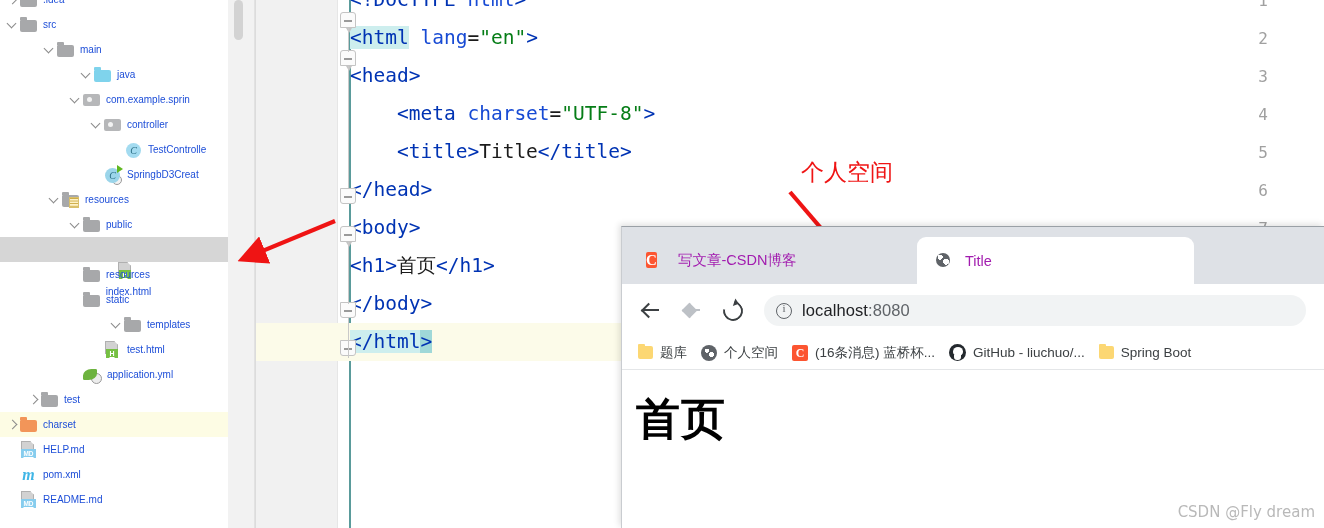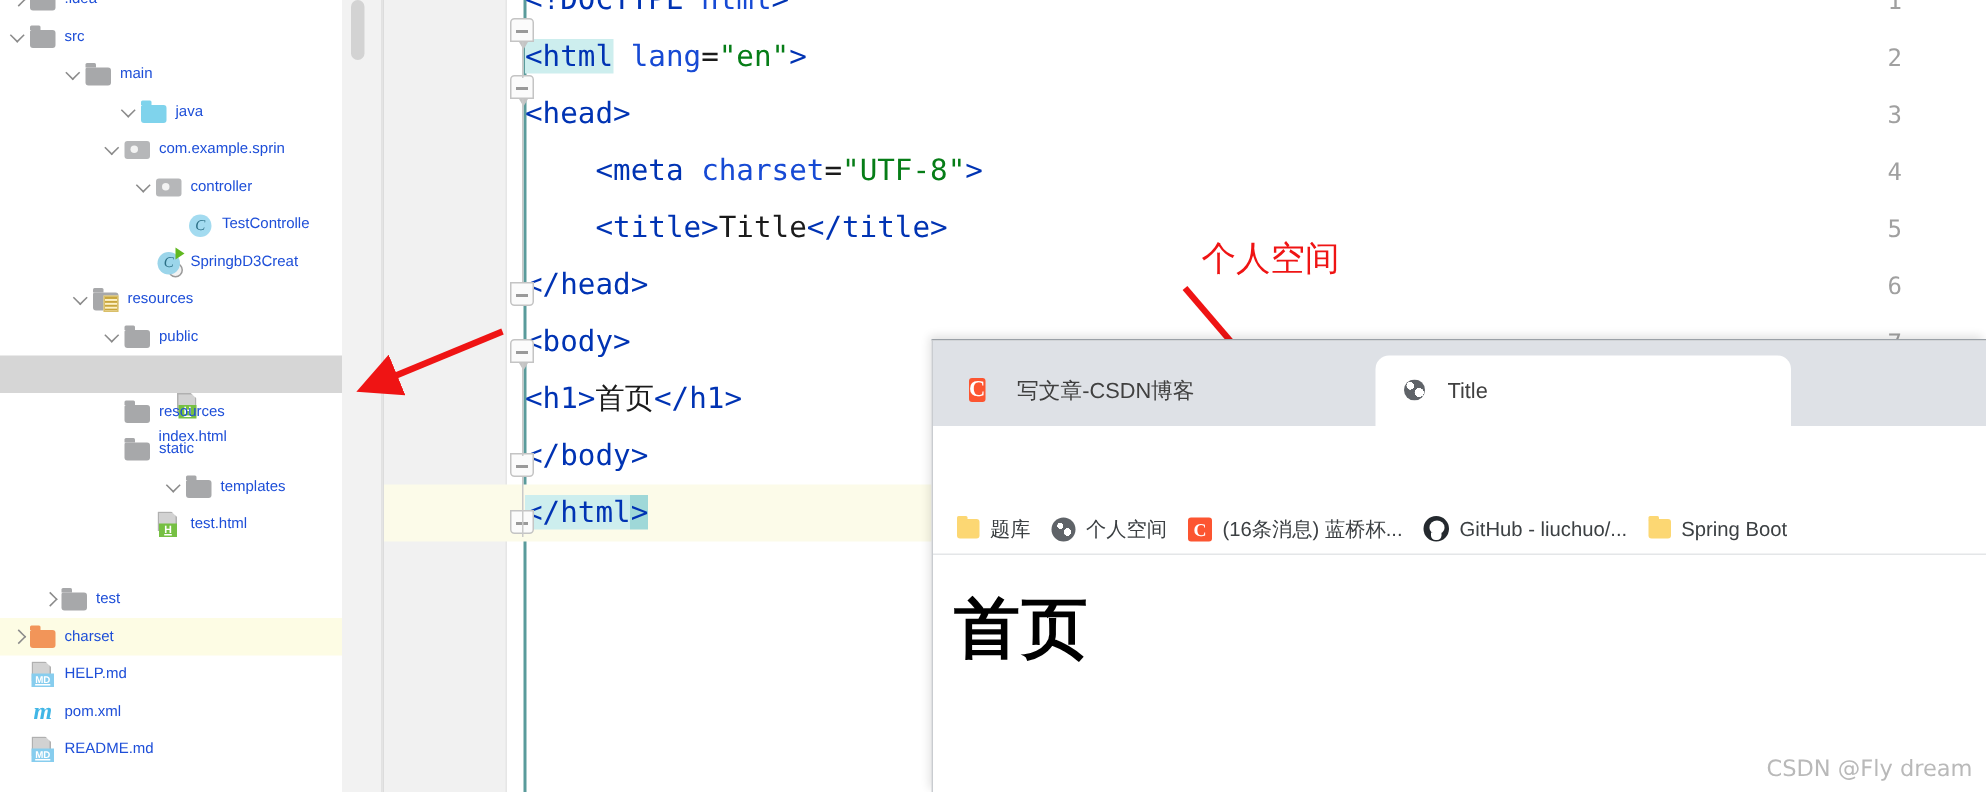--- a/index.html
+++ b/index.html
@@ -219,21 +219,21 @@
     position:absolute; left:0; top:0; right:0; height:57px;
     background:#dee1e6;
   }
   .tab {
     position:absolute; top:10px; height:47px;
     display:flex; align-items:center;
   }
   .tab.active { background:#ffffff; border-radius:9px 9px 0 0; }
   .tab .favicon { flex:0 0 auto; width:21px; height:21px; margin-left:16px; position:relative; }
   .tab .tabtitle {
-    margin-left:11px; font-size:14.5px; color:#404040; white-space:nowrap;
+    margin-left:11px; font-size:14.5px; color:#a21caf; white-space:nowrap;
     overflow:hidden;
   }
 
   
   .fav-csdn {
     width:21px; height:21px; background:#fc5531; border-radius:2px;
     color:#fff; font-size:15px; line-height:21px; text-align:center;
     font-family:"Liberation Serif", serif; font-weight:bold;
   }
   
@@ -477,20 +477,28 @@
         <span class="tlabel">templates</span>
       </div>
       <div class="trow" style="position: absolute; left: 0px; top: 337px; width: 255px;">
         <span class="tw" style="width: 88px;"></span>
         <span class="arrow none"></span>
         <span class="ic html">
           <i></i>
           <u>H</u>
         </span>
         <span class="tlabel">test.html</span>
+      </div>
+      <div class="trow" style="position: absolute; left: 0px; top: 362px; width: 255px;">
+        <span class="tw" style="width: 67px;"></span>
+        <span class="arrow none"></span>
+        <span class="ic yml">
+          <i></i>
+        </span>
+        <span class="tlabel">application.yml</span>
       </div>
       <div class="trow" style="position: absolute; left: 0px; top: 387px; width: 255px;">
         <span class="tw" style="width: 25px;"></span>
         <span class="arrow "></span>
         <span class="ic folder">
           <i></i>
         </span>
         <span class="tlabel">test</span>
       </div>
       <div class="trow hl" style="position: absolute; left: 0px; top: 412px; width: 255px;">
@@ -613,20 +621,37 @@
 
     <div class="tab active" id="tab1" style="left:295px; width:277px;">
       <span class="favicon">
         <span class="fav-globe"></span>
       </span>
       <span class="tabtitle">Title</span>
     </div>
 
   </div>
 
+  <div id="toolbar">
+    <div class="navbtn" style="left:16px;">
+      <span class="arrow-ico"></span>
+    </div>
+    <div class="navbtn" style="left:57px;">
+      <span class="arrow-ico fwd"></span>
+    </div>
+    <div class="navbtn" style="left:97px;">
+      <span class="reload-ico"></span>
+    </div>
+    <div id="omnibox">
+      <span class="info-ico"></span>
+      <span id="urltext">
+        <span>localhost</span><span class="dim">:8080</span>
+      </span>
+    </div>
+  </div>
 
   <div id="bookmarks">
       <div class="bm">
         <span class="bm-folder"></span>
         <span class="bmlabel">题库</span>
       </div>
       <div class="bm">
         <span class="bm-globe"></span>
         <span class="bmlabel">个人空间</span>
       </div>

